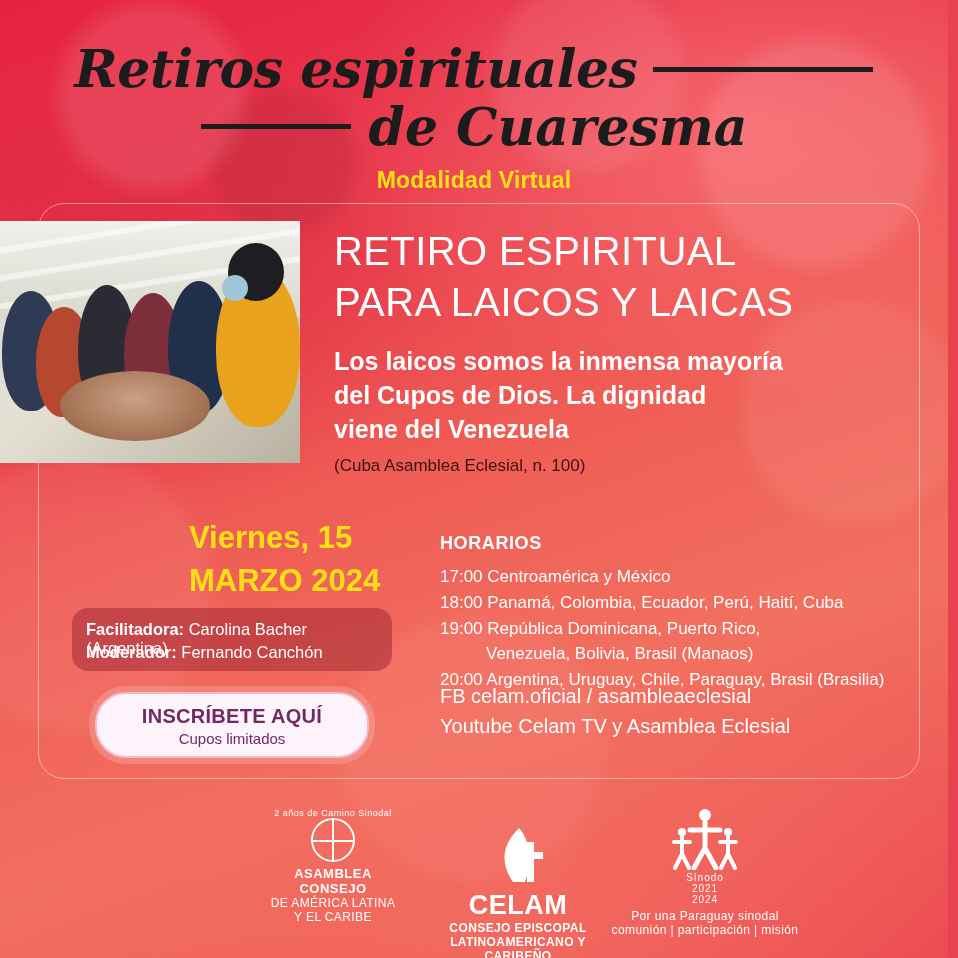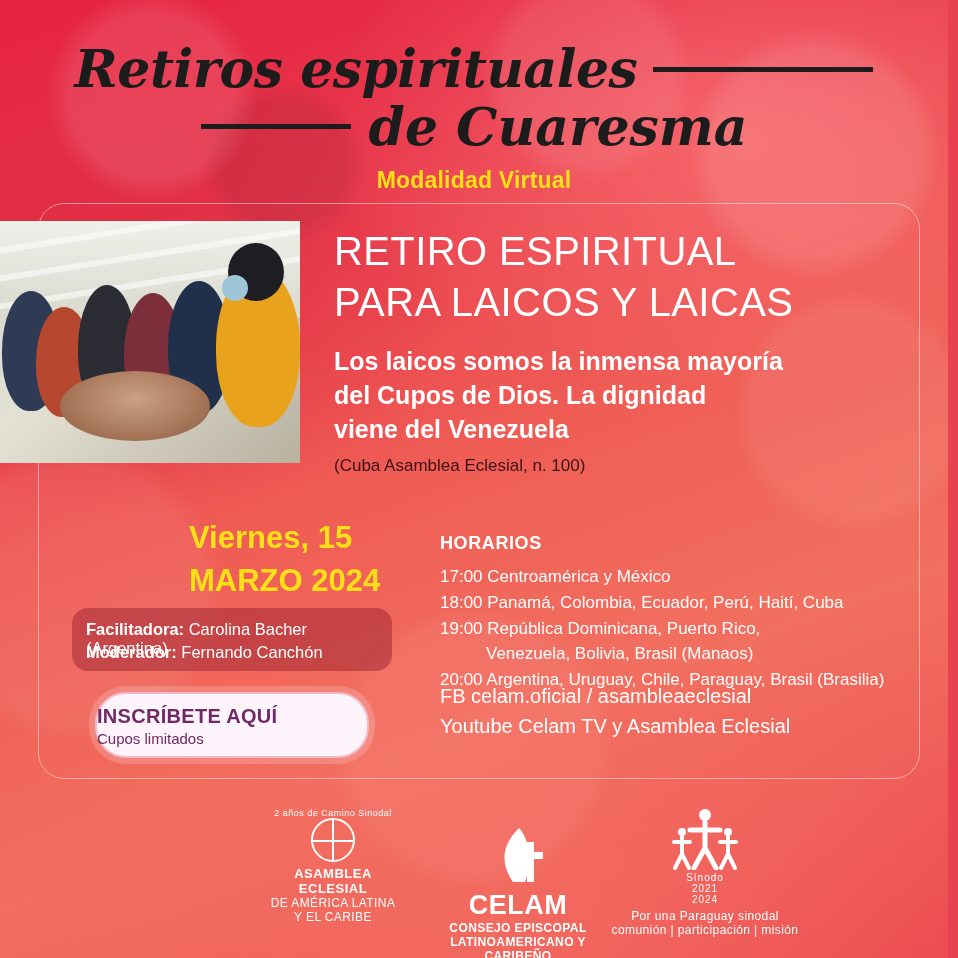--- a/index.html
+++ b/index.html
@@ -189,21 +189,21 @@
   .facil-box .l2 { top: 35px; }
   .cta {
     position: absolute;
     left: 95px;
     top: 692px;
     width: 270px;
     height: 62px;
     background: #fdf3fb;
     border: 2px solid #f3b9c6;
     border-radius: 31px;
-    text-align: left;
+    text-align: center;
     box-shadow: 0 0 0 6px rgba(255,255,255,0.18);
   }
   .cta .t1 {
     margin-top: 11px;
     font-size: 20px;
     font-weight: bold;
     color: #6f2a63;
     letter-spacing: 0.3px;
   }
   .cta .t2 {
@@ -384,21 +384,21 @@
     <div class="row">FB celam.oficial / asambleaeclesial</div>
     <div class="row">Youtube Celam TV y Asamblea Eclesial</div>
   </div>
 
   <div class="footer">
 
     <div class="logo logo-asamblea">
       <div class="arc">2 años de Camino Sinodal</div>
       <div class="globe"></div>
       <div class="name" style="font-size:13px;">ASAMBLEA</div>
-      <div class="name" style="font-size:13px;">ECLESIAL</div>
+      <div class="name" style="font-size:13px;">CONSEJO</div>
       <div class="tiny">DE AMÉRICA LATINA</div>
       <div class="tiny">Y EL CARIBE</div>
     </div>
 
     <div class="logo logo-celam">
       <div class="celam-mark">
         <svg width="70" height="58" viewBox="0 0 70 58" aria-hidden="true">
           <path d="M36 2 C30 8 24 16 22 26 C20 36 24 48 30 56 L42 56 C46 46 48 34 46 24 C44 14 40 6 36 2 Z" fill="#ffffff"></path>
           <rect x="44" y="16" width="7" height="40" fill="#ffffff"></rect>
           <rect x="36" y="26" width="24" height="7" fill="#ffffff"></rect>

